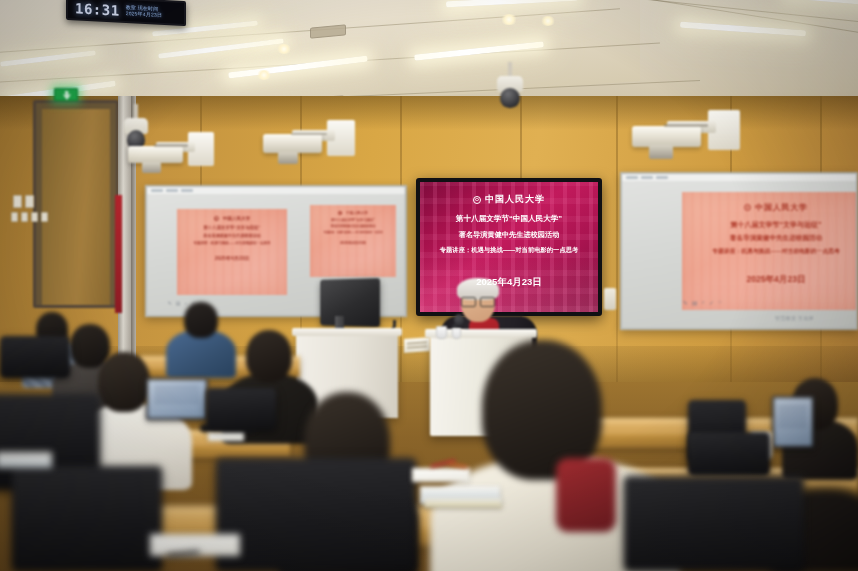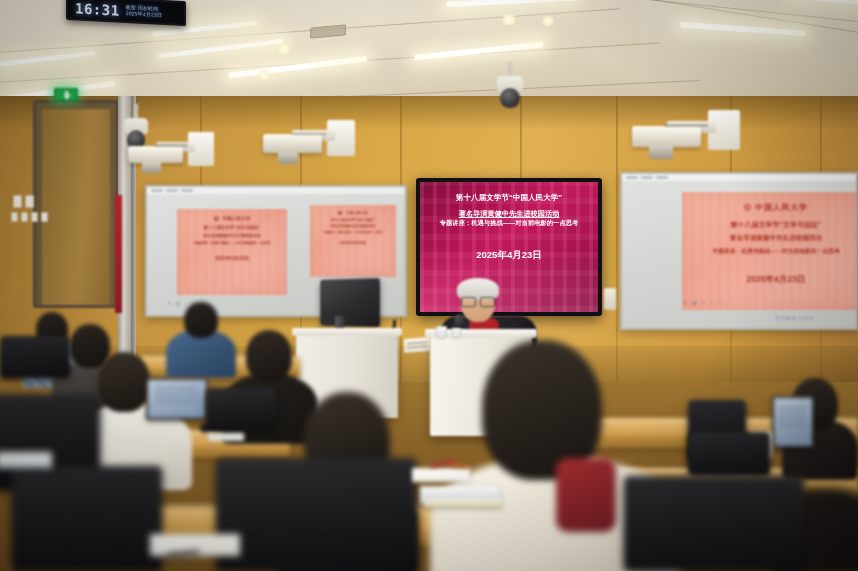--- a/index.html
+++ b/index.html
@@ -554,22 +554,26 @@
       <span>⌕</span>
       <span>✓</span>
       <span>○</span>
     </div>
     <div class="wb-logo">智慧教室 互动屏</div>
   </div>
 
   <div class="led-screen" style="left:416px;top:178px;width:186px;height:138px;">
     <div class="led-inner" style="padding-top:11px;color:#ffffff;">
       <div class="slide-body">
+        <div class="univ-logo-row" style="margin-bottom:8px;">
+          <span class="univ-seal" style="width:8px;height:8px;"></span>
+          <span style="font-size:9px;font-weight:bold;letter-spacing:1px;">中国人民大学</span>
+        </div>
         <div class="slide-line" style="font-size:7.6px;font-weight:bold;margin-bottom:6px;">第十八届文学节“中国人民大学”</div>
-        <div class="slide-line" style="font-size:7.2px;font-weight:bold;text-decoration:underline;">著名导演黄健中先生进校园活动</div>
+        <div class="slide-line" style="font-size:7.2px;font-weight:bold;margin-bottom:6px;">著名导演黄健中先生进校园活动</div>
         <div class="slide-line" style="font-size:6.3px;font-weight:bold;margin-bottom:22px;">专题讲座：机遇与挑战——对当前电影的一点思考</div>
         <div class="slide-line" style="font-size:9.5px;font-weight:bold;">2025年4月23日</div>
       </div>
     </div>
   </div>
 
   <div class="whiteboard blur-s" style="left:620px;top:172px;width:238px;height:158px;">
     <div class="wb-topbar">
       <span class="wb-chip"></span>
       <span class="wb-chip"></span>

